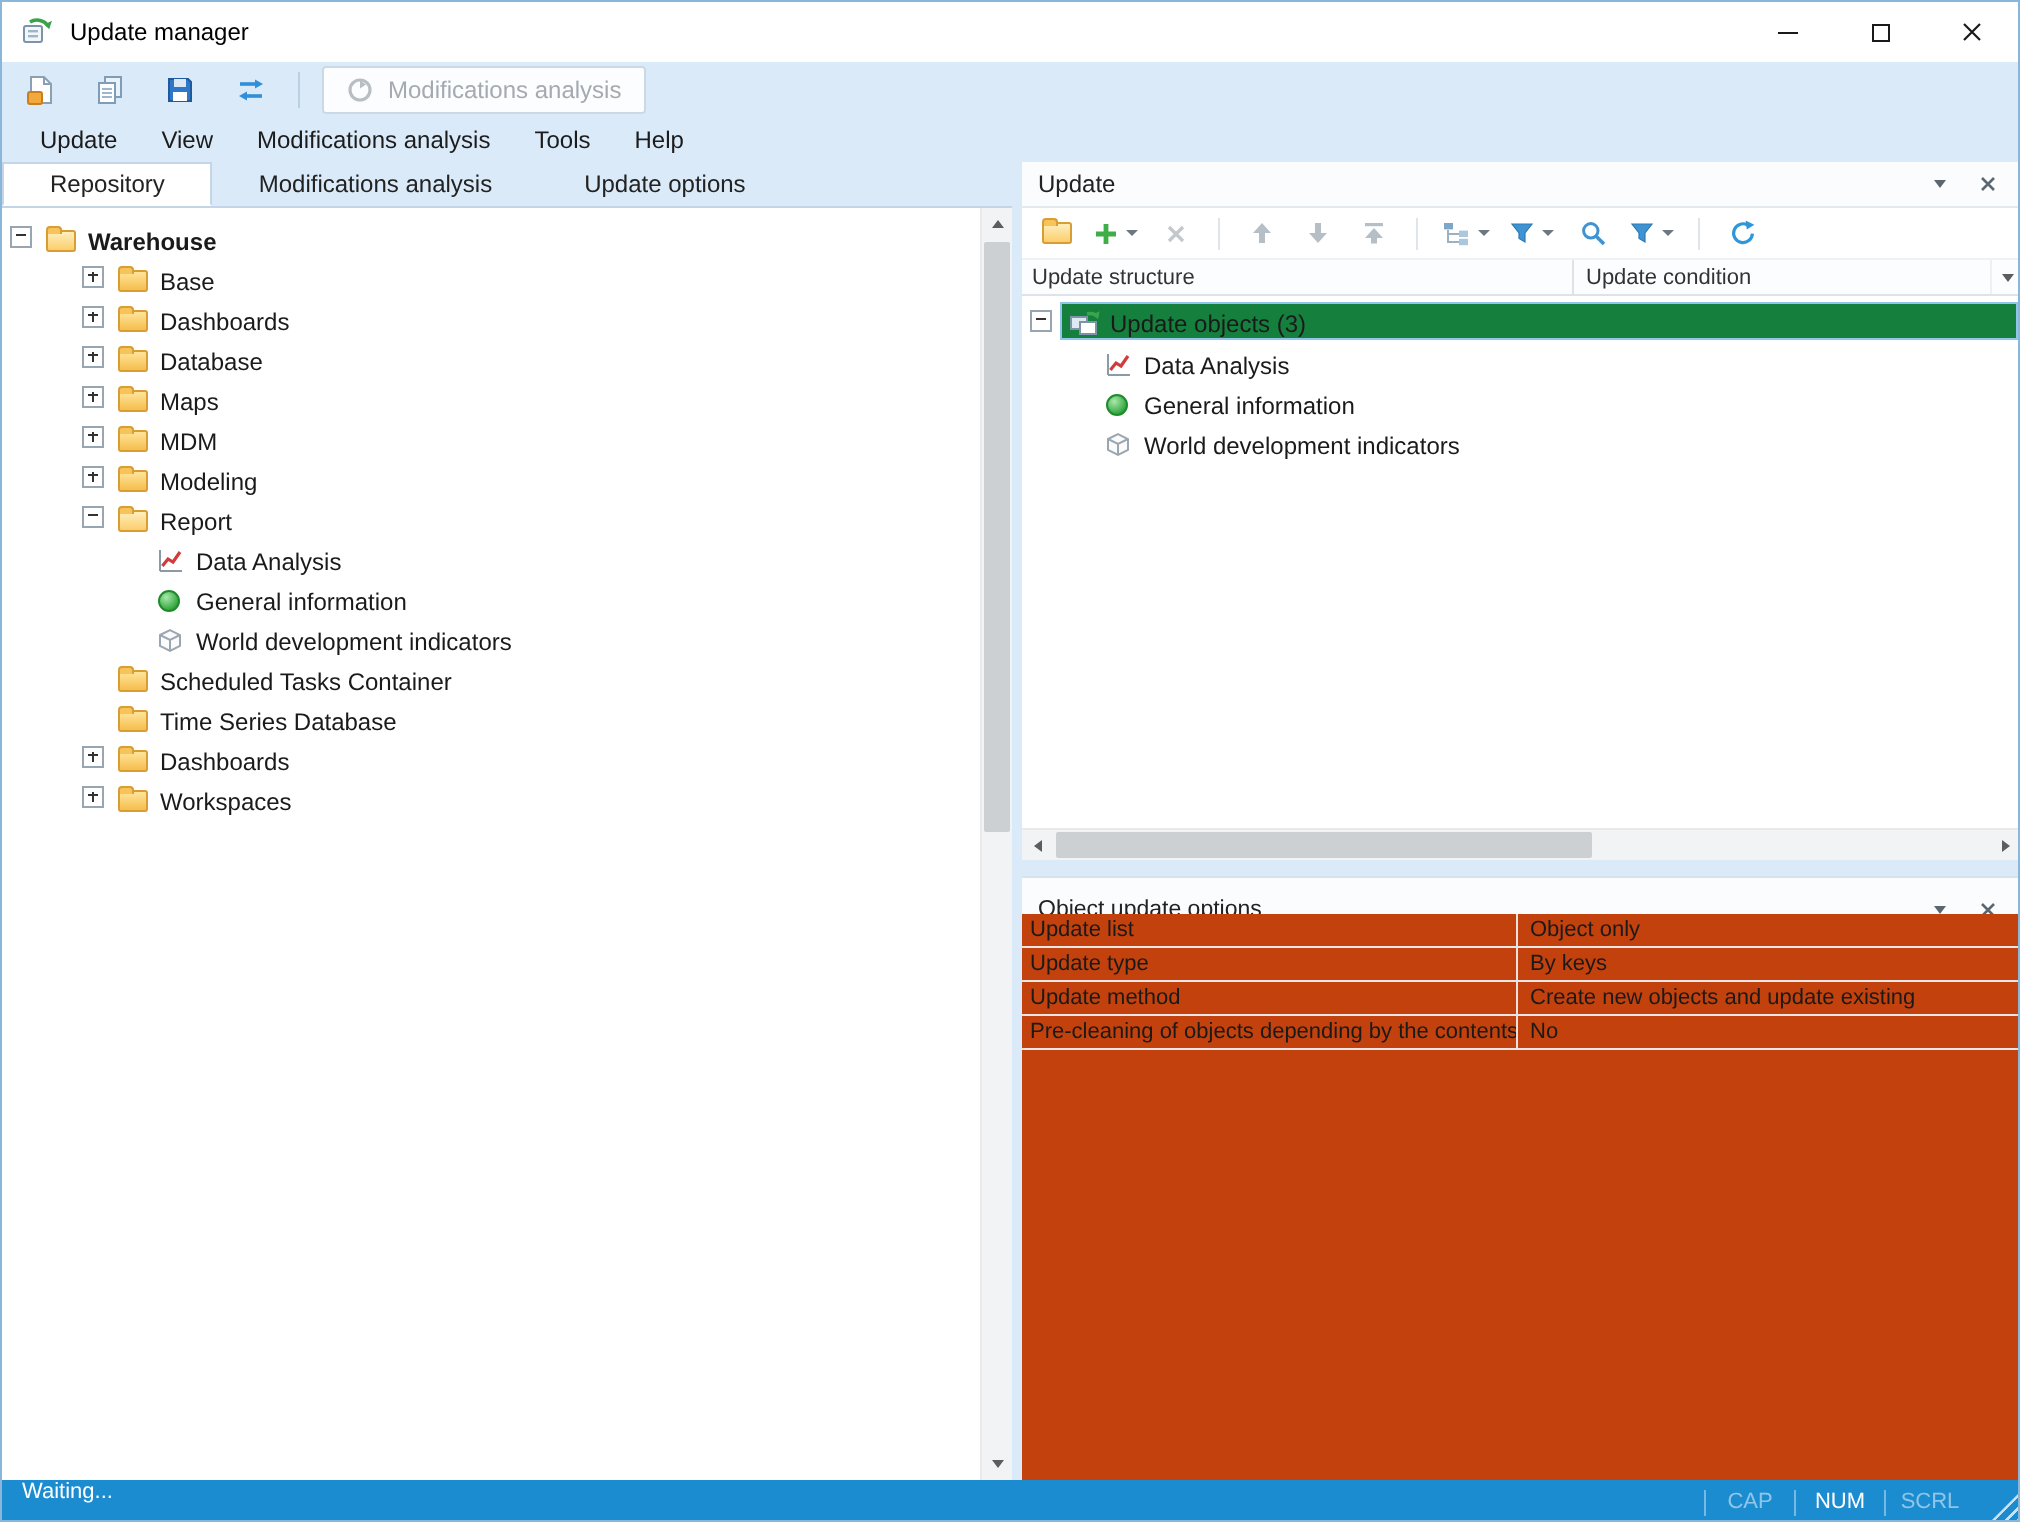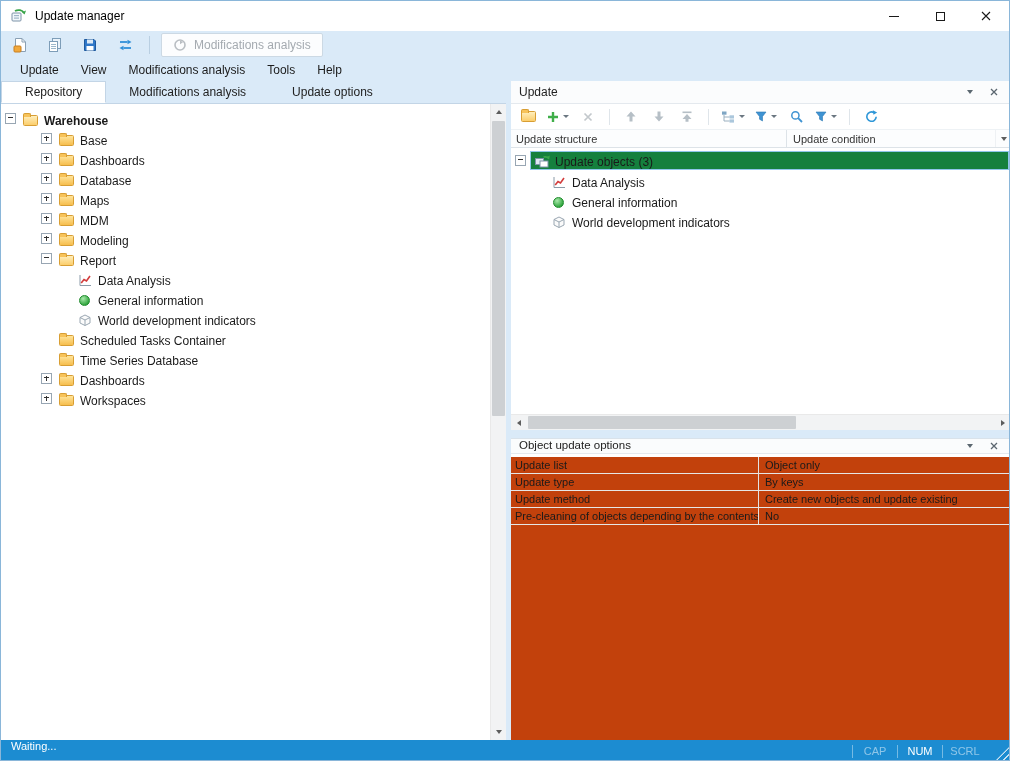--- a/index.html
+++ b/index.html
@@ -97,22 +97,22 @@
   .hscroll{position:absolute;left:510px;top:413px;width:500px;height:16px;background:#f2f3f4;border-top:1px solid #e9e9e9}
   .sb-left{left:0;top:0}.sb-right{right:0;top:0}
   .sb-thumb-h{position:absolute;left:17px;top:1px;width:268px;height:13px;background:#cdd0d3;border-radius:1px}
   .tri-up{width:0;height:0;border-left:3.5px solid transparent;border-right:3.5px solid transparent;border-bottom:4.5px solid #5d5d5d}
   .tri-down{width:0;height:0;border-left:3.5px solid transparent;border-right:3.5px solid transparent;border-top:4.5px solid #5d5d5d}
   .tri-left{width:0;height:0;border-top:3.5px solid transparent;border-bottom:3.5px solid transparent;border-right:4.5px solid #5d5d5d}
   .tri-right{width:0;height:0;border-top:3.5px solid transparent;border-bottom:3.5px solid transparent;border-left:4.5px solid #5d5d5d}
   .ph-btn .tri-down{border-top-color:#5b6770;border-left-width:3px;border-right-width:3px;border-top-width:4px}
 
   
-  .options-header{position:absolute;left:510px;top:437px;width:500px;height:16px;background:#fafcfd;
-                  border-top:1px solid #d9e2ea;border-bottom:1px solid #e4e9ee;display:flex;align-items:flex-start;
+  .options-header{position:absolute;left:510px;top:437px;width:500px;height:34px;background:#fafcfd;
+                  border-top:1px solid #d9e2ea;border-bottom:1px solid #e4e9ee;display:flex;align-items:center;
                   padding:0 8px;font-size:11.5px}
   #prop-grid{position:absolute;left:510px;top:456px;width:592px;height:283px;background:#c2410c;font-size:11px}
   .pg-row{display:flex;align-items:center;height:17px;border-bottom:1px solid #e6e6e6}
   .pg-name{width:248px;padding:0 4px;border-right:1px solid #e2e2e2;white-space:nowrap;overflow:hidden;height:100%;display:flex;align-items:center}
   .pg-value{flex:1;padding:0 6px;white-space:nowrap;overflow:hidden;height:100%;display:flex;align-items:center}
 
   
   .statusbar{position:absolute;left:0;top:739px;width:1010px;height:22px;background:var(--statusbar,#1c8cd1);
              color:#fff;display:flex;font-size:11px}
   .status-text{margin-left:10px}

